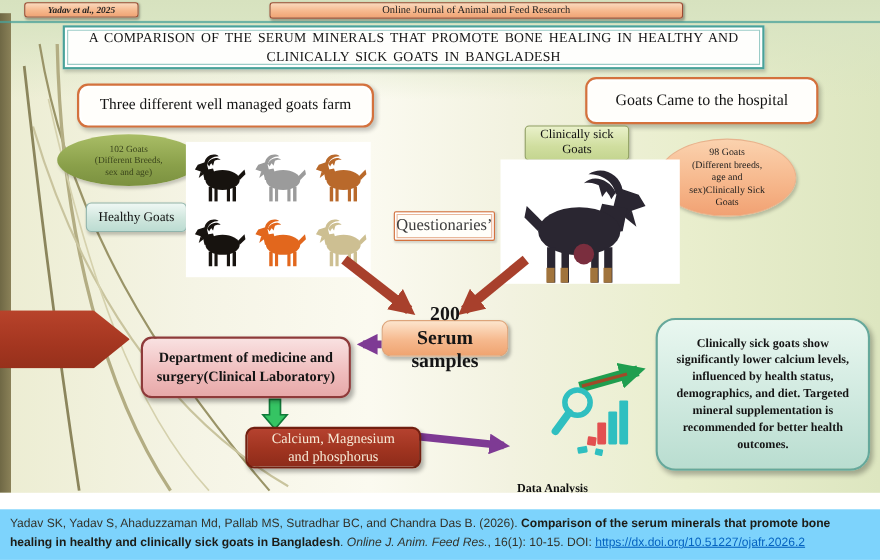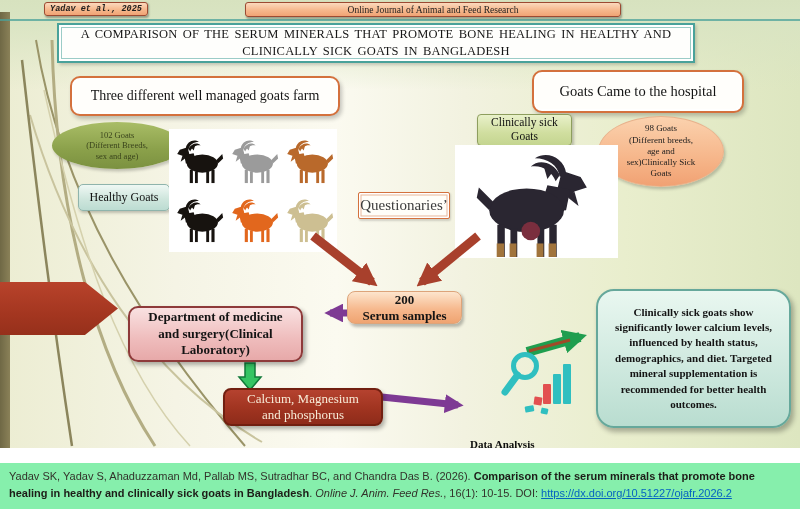--- a/index.html
+++ b/index.html
@@ -25,21 +25,21 @@
 
   .abs{ position:absolute; }
   .ctr{ display:flex; align-items:center; justify-content:center; text-align:center; }
 
   
   .peach-banner{
     background:linear-gradient(180deg,#fbd9bd 0%,#f6b88d 55%,#f0a374 100%);
     border:1.5px solid #9c4a32; border-radius:3px;
     font-size:9px; color:#1e1e1e; box-shadow:1px 1.5px 2px rgba(0,0,0,.3);
   }
-  .badge{ left:44px; top:2px; width:104px; height:14px; font-weight:bold; font-style:italic; font-size:8.5px;font-family:Liberation Mono, monospace;}
+  .badge{ left:22px; top:2px; width:104px; height:14px; font-weight:bold; font-style:italic; font-size:8.5px;}
   .banner{ left:245px; top:2px; width:376px; height:15px; font-size:9.5px;}
   .title-box{
     left:57px; top:23px; width:638px; height:40px; background:#fefefc;
     border:2px solid var(--teal_border); flex-direction:column;
     box-shadow: inset 0 0 0 2px #ffffff, inset 0 0 0 3px rgba(73,162,154,.55), 1.5px 2px 3px rgba(0,0,0,.18);
     font-size:12.5px; color:#161616; letter-spacing:.2px; word-spacing:2px; line-height:1.35;
   }
 
   
   .orange-round{
@@ -48,21 +48,21 @@
     color:#141414;
   }
   .farm-box{ left:70px; top:76px; width:270px; height:40px; font-size:14px; }
   .hospital-box{ left:532px; top:70px; width:212px; height:43px; font-size:14.5px; }
 
   
   .ellipse{ border-radius:50%; flex-direction:column; line-height:1.25; box-shadow:1.5px 2.5px 3px rgba(0,0,0,.2); }
   .e102{ left:52px; top:122px; width:130px; height:47px;
     background:linear-gradient(180deg,#a9bd66 0%,#8aa04a 60%,#7b9140 100%);
     color:#3a441c; font-size:8.5px; }
-  .e98{ left:598px; top:116px; width:126px; height:71px;
+  .e98{ left:598px; top:126px; width:126px; height:71px;
     background:linear-gradient(180deg,#fbd2ae 0%,#f5b184 70%,#f1a173 100%);
     color:#1c1c1c; font-size:9px; border:1px solid #e8b28c;justify-content:center; }
 
   
   .healthy-box{ left:78px; top:184px; width:92px; height:27px;
     background:linear-gradient(180deg,#eff8f4 0%,#cfe6dd 55%,#bcdcd2 100%);
     border:1px solid #8fb4ac; border-radius:5px; font-size:12px; color:#101010;
     box-shadow:1.5px 2px 3px rgba(0,0,0,.22); }
   .sick-box{ left:477px; top:114px; width:95px; height:32px;
     background:linear-gradient(180deg,#e9f1ca 0%,#d0de9f 60%,#c4d590 100%);
@@ -78,23 +78,23 @@
   .goats-grid{ left:169px; top:129px; width:168px; height:123px;
     display:grid; grid-template-columns:repeat(3,1fr); grid-template-rows:repeat(2,1fr);
     align-items:center; justify-items:center; padding:2px; }
   .goats-grid svg{ width:52px; height:46px; }
   .sick-area{ left:455px; top:145px; width:163px; height:113px; display:flex; align-items:flex-end; justify-content:center; }
   .sick-area svg{ width:150px; height:108px; }
 
   
   .serum-box{ left:347px; top:291px; width:115px; height:33px;
     background:linear-gradient(180deg,#fde5cd 0%,#f6b98e 55%,#efa471 100%);
-    border:1px solid #dda47a; border-radius:8px; font-weight:bold; font-size:13px;
+    border:1px solid #dda47a; border-radius:8px; font-weight:bold; font-size:18px;
     color:#151515; line-height:1.2; flex-direction:column; box-shadow:2px 2.5px 3px rgba(0,0,0,.25); z-index:3;}
-  .dept-box{ left:128px; top:306px; width:175px; height:56px;
+  .dept-box{ left:128px; top:306px; width:191px; height:56px;
     background:linear-gradient(180deg,#f9e1e1 0%,#efbcbc 60%,#e7a9a9 100%);
     border:2px solid #8e3a3a; border-radius:10px; font-weight:bold; font-size:13px;
     color:#141414; line-height:1.3; padding:4px 10px; box-shadow:2.5px 3px 4px rgba(0,0,0,.3); z-index:3;}
   .minerals-box{ left:223px; top:388px; width:160px; height:38px;
     background:linear-gradient(180deg,#b5422f 0%,#a03420 55%,#8e2b1a 100%);
     border:2px solid #711f10; border-radius:8px; font-size:13px; color:#f7ead6;
     line-height:1.25; flex-direction:column; box-shadow:2px 3px 4px rgba(0,0,0,.3); z-index:3;}
   .conclusion-box{ left:596px; top:289px; width:195px; height:139px;
     background:linear-gradient(180deg,#e9f7f0 0%,#cfe9df 55%,#b9ddd0 100%);
     border:2px solid #66a89b; border-radius:18px; font-weight:bold; font-size:11px;
@@ -107,21 +107,21 @@
   .data-label{ left:470px; top:438px; width:110px; font-weight:bold; font-size:11px; color:#0e0e0e; text-align:left; z-index:3;}
   .data-icon{ left:497px; top:346px; width:82px; height:72px; z-index:3;}
 
   .arrows{ position:absolute; left:0; top:0; z-index:2; }
   .stroke-red{ stroke:var(--accent_red); } .fill-red{ fill:var(--accent_red); }
   .stroke-purple{ stroke:var(--accent_purple); } .fill-purple{ fill:var(--accent_purple); }
   .stroke-green{ stroke:var(--accent_green); } .fill-green{ fill:var(--accent_green); }
 
   
   .citation{ position:absolute; left:0; top:463px; width:800px; height:46px;
-    background:#86efac; padding:5px 9px 0 9px;
+    background:#7dd3fc; padding:5px 9px 0 9px;
     font-family:"Liberation Sans","DejaVu Sans",sans-serif; font-size:11px; line-height:1.55; color:#33332b; }
   .citation b{ color:#1d1d18; }
   .citation a{ color:var(--link_blue); text-decoration:underline; }
 </style>
 </head>
 <body>
 
 <div class="stage">
 
   <div class="slide">

